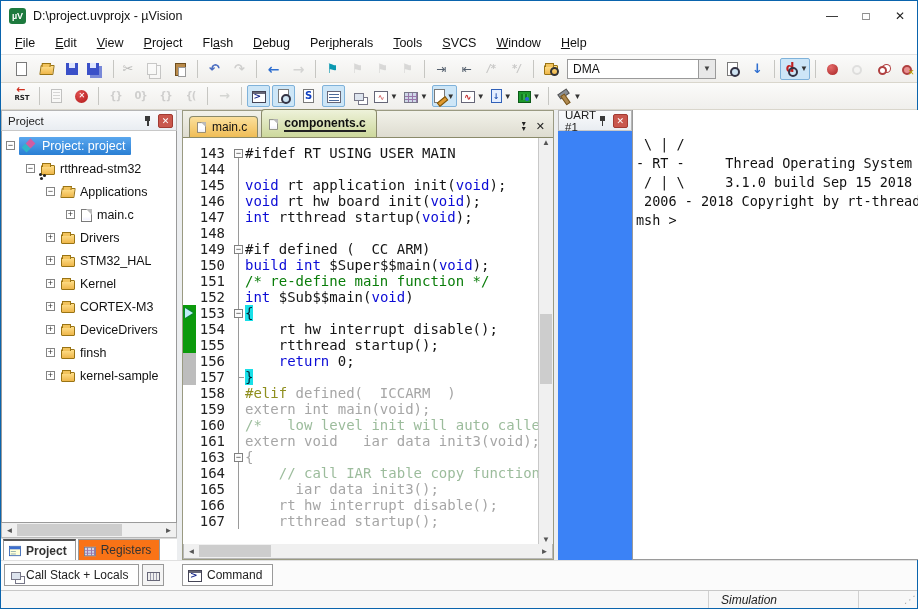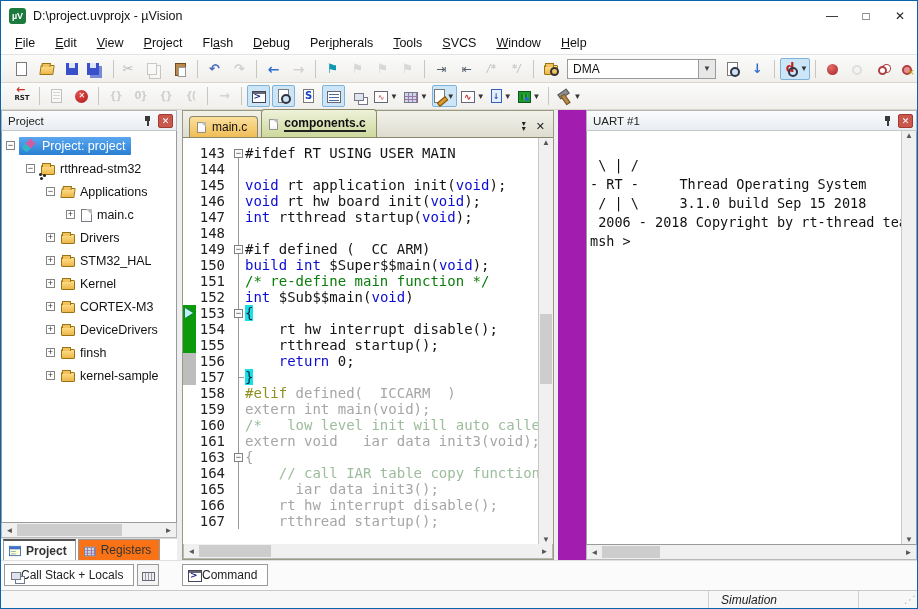--- a/index.html
+++ b/index.html
@@ -157,28 +157,28 @@
   .fbox { position:absolute; left:2px; top:3.5px; width:9px; height:9px; background:#fcfcfc; border:1px solid #808080; font-size:9px; line-height:7px; text-align:center; color:#333; font-family:"Liberation Sans",sans-serif; }
   .fend { position:absolute; left:6px; top:8px; width:6px; height:1px; background:#9a9a9a; }
   .cct { flex:1 1 auto; overflow:hidden; }
   .pp { color:#151515; } .pl { color:#151515; }
   .kw { color:#0b0bd6; }
   .cm { color:#0a7d0a; }
   .hl { background:#19dfe8; color:#023; }
   .gr { color:#a6a6a6; } .grc { color:#9cbc9c; } .ppo { color:#8f8f1f; }
 
   
-  .right-col { flex:1 1 auto; display:flex; flex-direction:column; background:#a21caf; min-width:0;padding-left:28px; }
+  .right-col { flex:1 1 auto; display:flex; flex-direction:row; background:#3b82f6; min-width:0; }
   .uart-body { flex:1 1 auto; display:flex; border:1px solid #9a9a9a; border-top:none; min-height:0; background:#fff; }
   .uart-text { flex:1 1 auto; overflow:hidden; font-family:"DejaVu Sans Mono",monospace; font-size:13.5px; line-height:19px; padding:6px 0 0 3px; white-space:pre; color:#111; }
 
   
   .dock-row { height:30px; background:#fbfbfb; display:flex; align-items:flex-start; padding-top:3px; border-top:1px solid #e0e0e0; flex:0 0 auto; }
   .dock-left { width:181px; display:flex; padding-left:3px; gap:3px; flex:0 0 auto; }
-  .dock-tab { display:flex; align-items:center; height:22px; padding:0 10px 0 5px; border:1px solid #9a9a9a; background:#fff; font-size:12px; color:#222; }
+  .dock-tab { display:flex; align-items:center; gap:5px; height:22px; padding:0 10px 0 5px; border:1px solid #9a9a9a; background:#fff; font-size:12px; color:#222; }
   .dock-btn { width:22px; height:22px; border:1px solid #9a9a9a; background:#f4f4f4; display:flex; align-items:center; justify-content:center; }
 
   
   .statusbar { height:18px; display:flex; align-items:center; background:#f7f7f7; border-top:1px solid #c8c8c8; font-size:12px; color:#222; flex:0 0 auto;font-style:italic; }
   .st-msg { flex:1 1 auto; border-right:1px solid #d0d0d0; height:100%; }
   .st-mode { width:150px; padding-left:12px; border-right:1px solid #d0d0d0; height:100%; display:flex; align-items:center; }
   .st-pad { width:42px; height:100%; }
   .grip { width:16px; color:#aaa; font-size:10px; text-align:center; }
 </style>
 </head>

